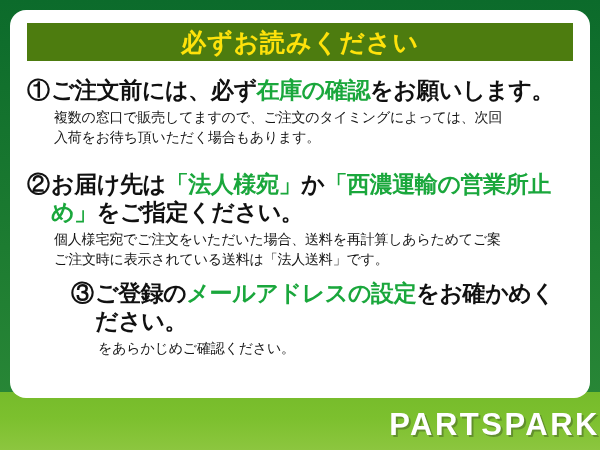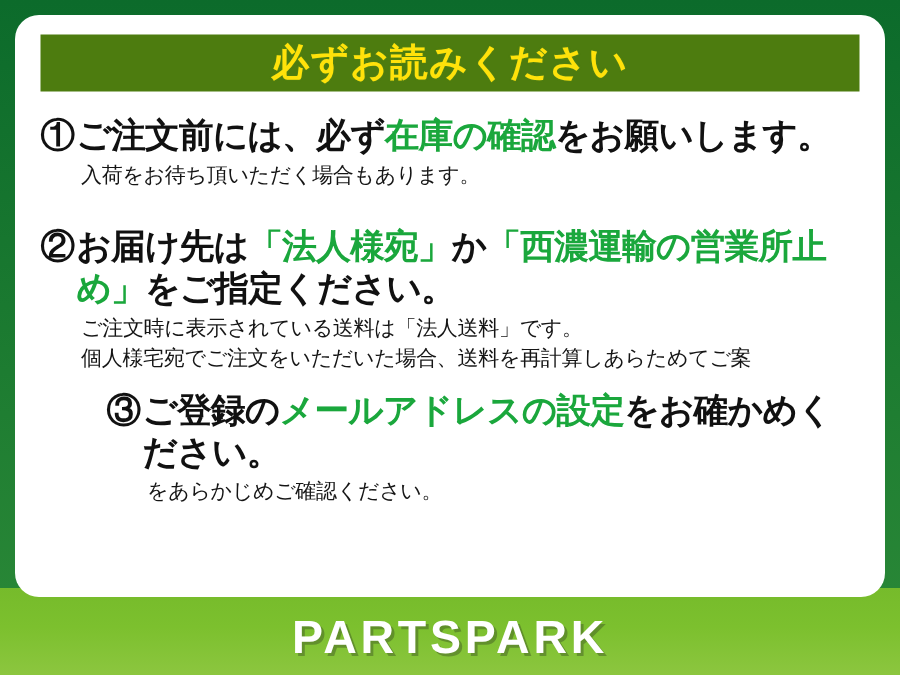--- a/index.html
+++ b/index.html
@@ -122,21 +122,21 @@
 
   
   .brand {
     position: absolute;
     left: 0;
     bottom: 0;
     width: 600px;
     height: 52px;
     display: flex;
     align-items: center;
-    justify-content: center;
+    justify-content: flex-end;
   }
   .brand-text {
     color: #ffffff;
     font-size: 31px;
     font-weight: bold;
     letter-spacing: 2.5px;
     line-height: 1;
     text-shadow: 2px 2px 0 rgba(60,85,35,0.45);
   }
 </style>
@@ -152,29 +152,30 @@
 
     <div class="title-bar">
       <span class="title-text">必ずお読みください</span>
     </div>
 
     <div class="items">
 
       <div class="item item-1">
         <p class="item-heading"><span class="num">①</span><span>ご注文前には、必ず</span><span class="hl">在庫の確認</span><span>をお願いします。</span></p>
         <div class="item-body">
+          <div>複数の窓口で販売してますので、ご注文のタイミングによっては、次回</div>
           <div>入荷をお待ち頂いただく場合もあります。</div>
         </div>
       </div>
 
       <div class="item item-2">
         <p class="item-heading"><span class="num">②</span><span>お届け先は</span><span class="hl">「法人様宛」</span><span>か</span><span class="hl">「西濃運輸の営業所止め」</span><span>をご指定ください。</span></p>
         <div class="item-body">
+          <div>個人様宅宛でご注文をいただいた場合、送料を再計算しあらためてご案</div>
           <div>ご注文時に表示されている送料は「法人送料」です。</div>
-          <div>個人様宅宛でご注文をいただいた場合、送料を再計算しあらためてご案</div>
         </div>
       </div>
 
       <div class="item item-3">
         <p class="item-heading"><span class="num">③</span><span>ご登録の</span><span class="hl">メールアドレスの設定</span><span>をお確かめください。</span></p>
         <div class="item-body">
           <div>をあらかじめご確認ください。</div>
         </div>
       </div>
 

